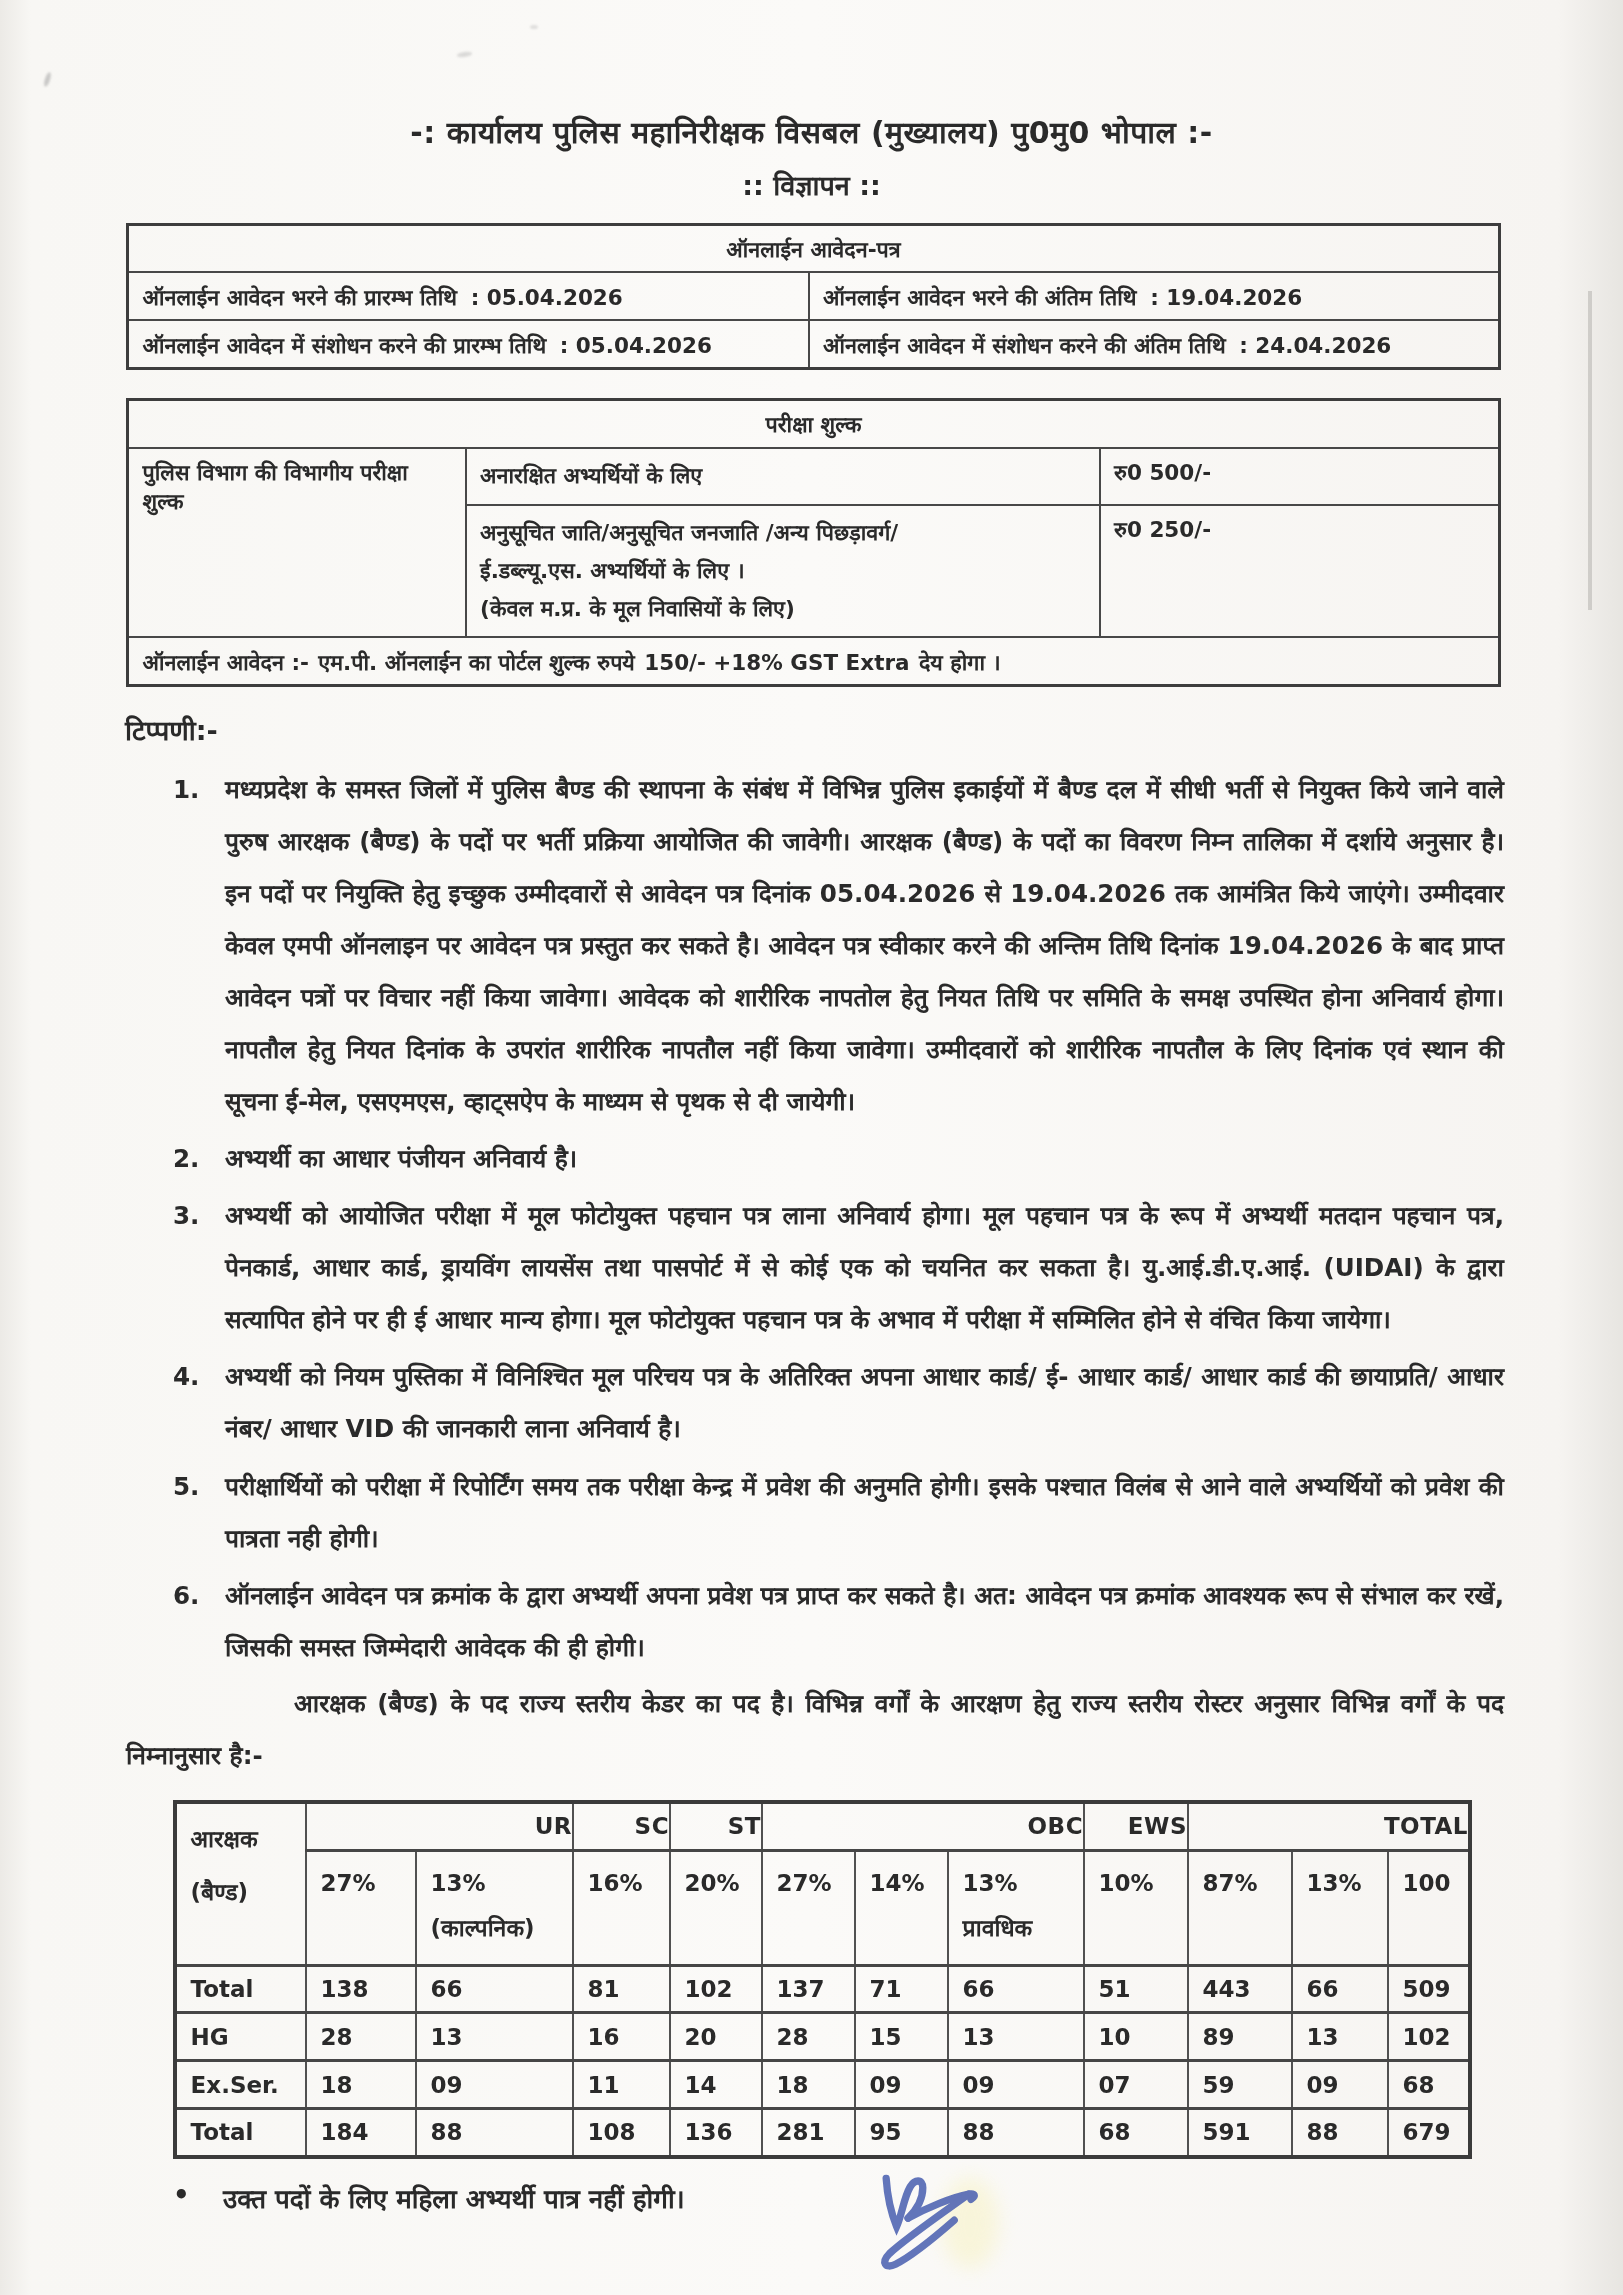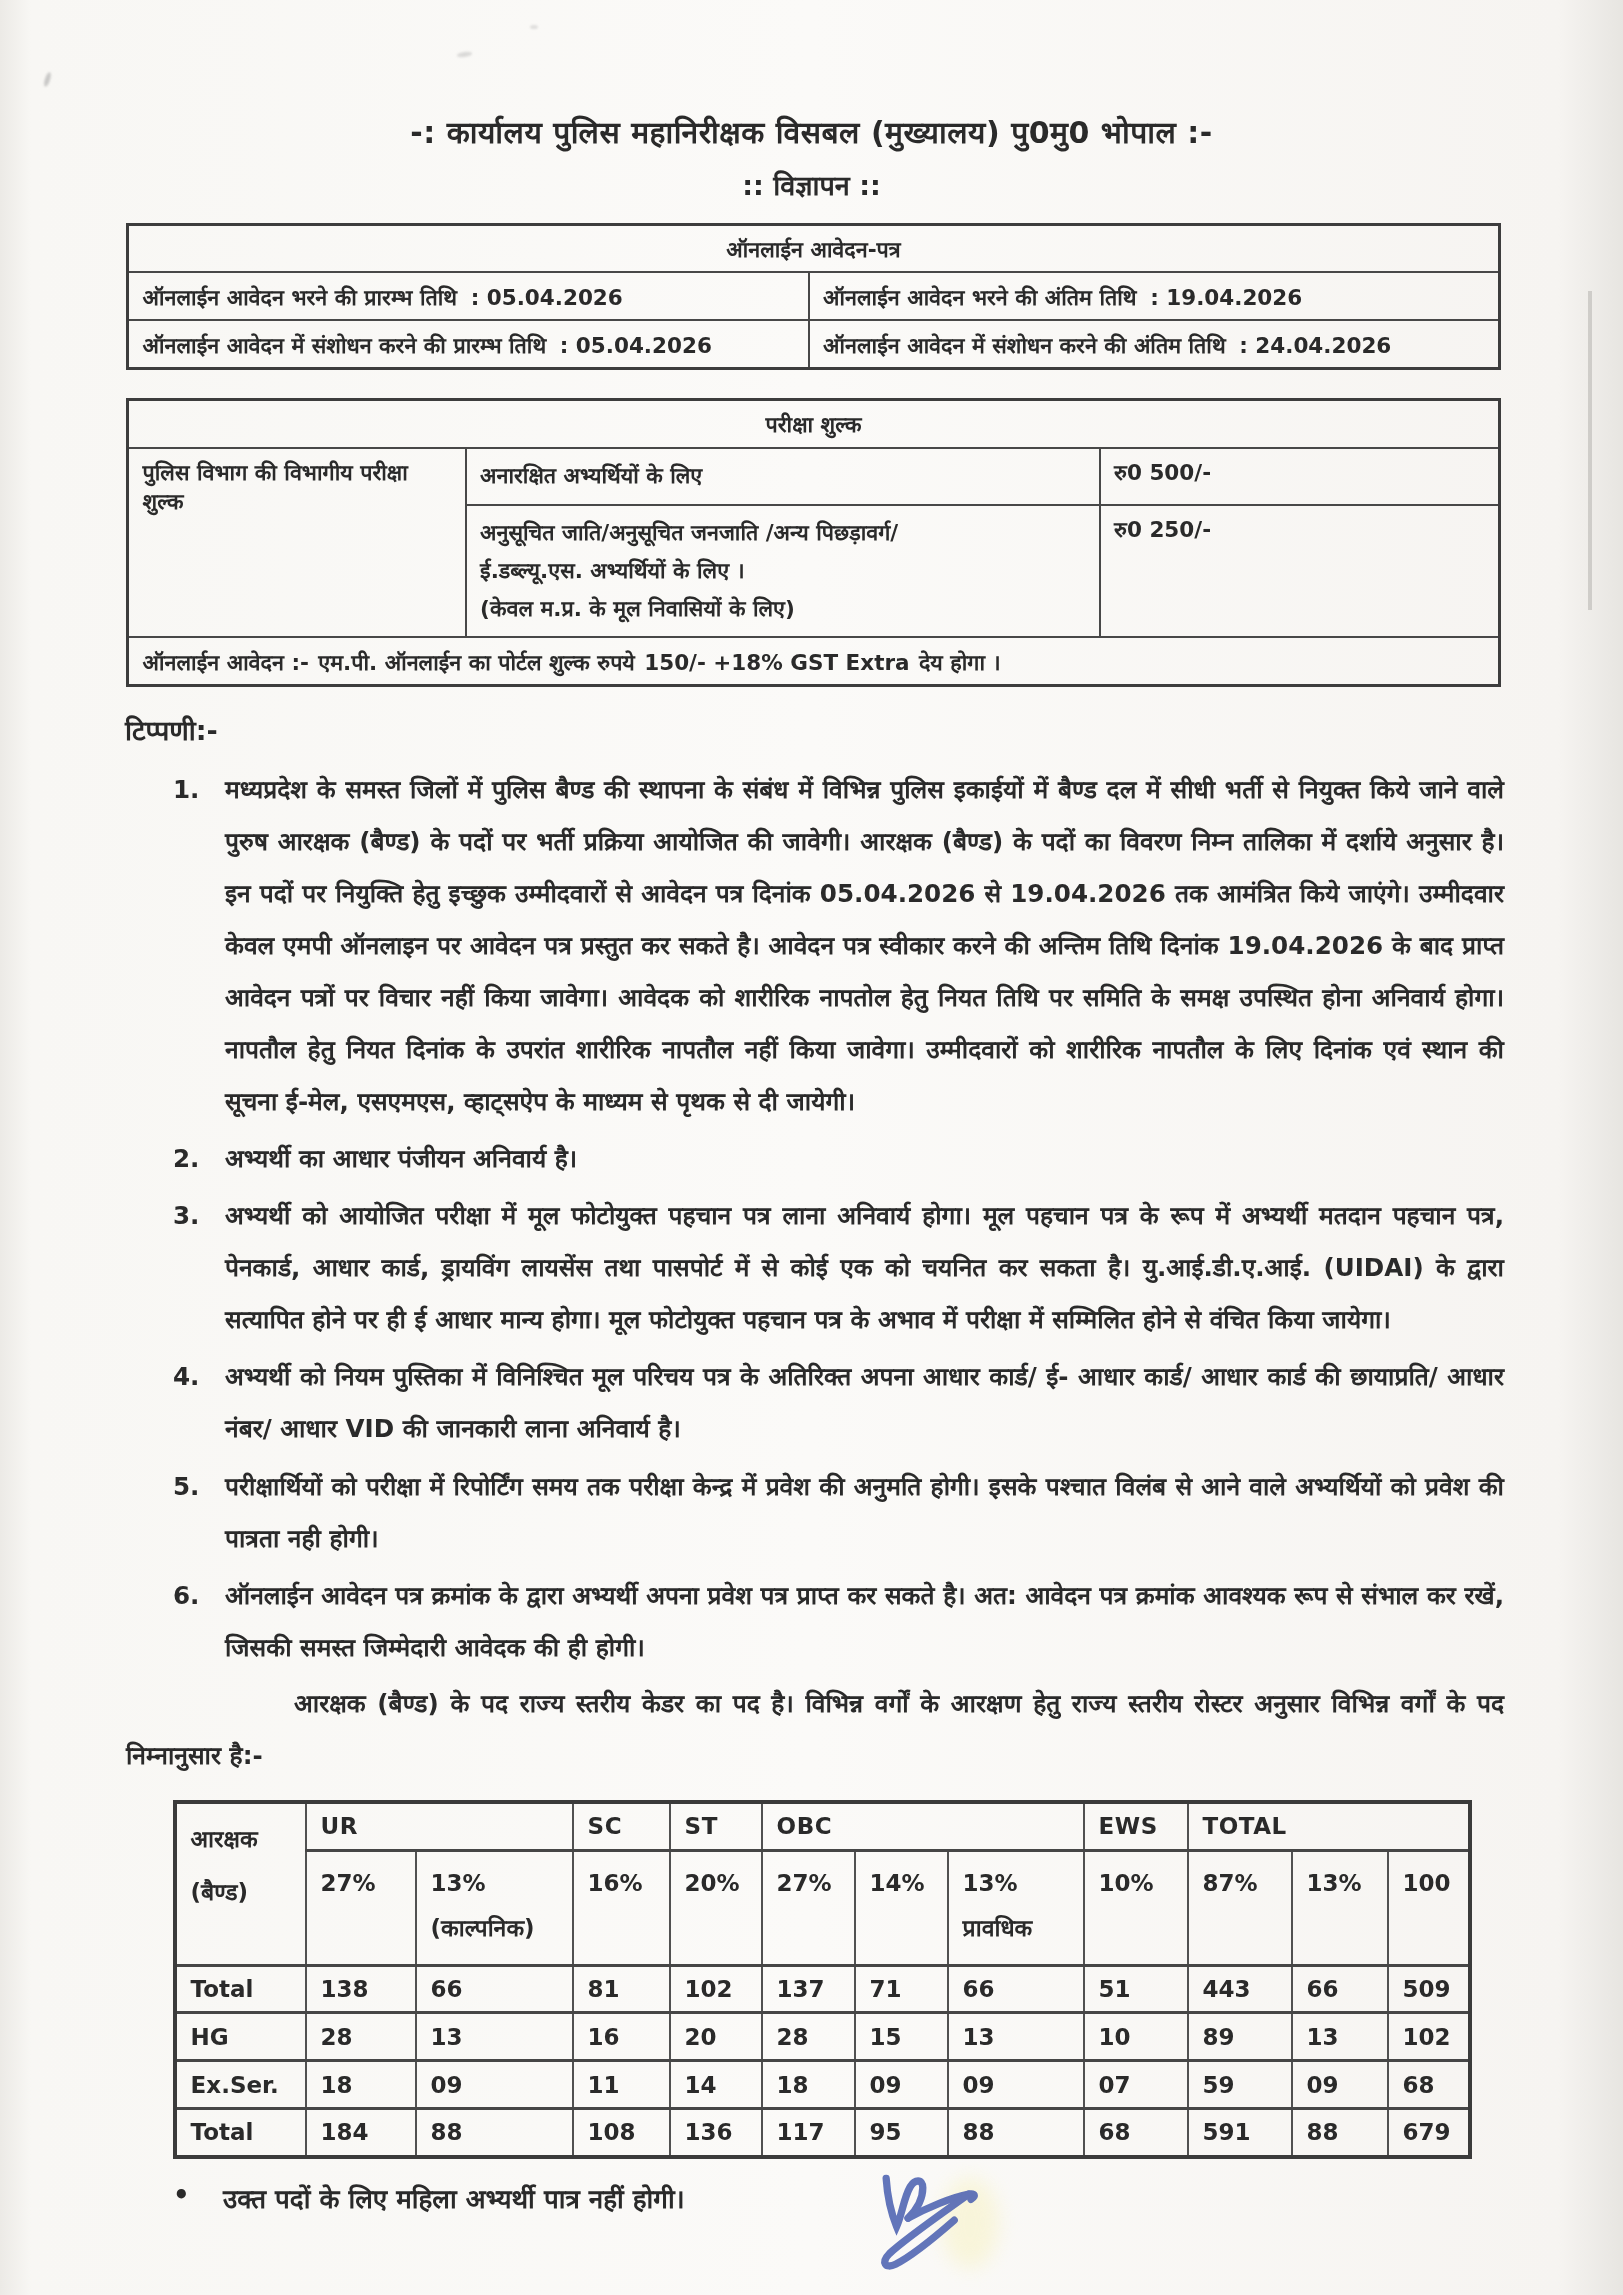--- a/index.html
+++ b/index.html
@@ -23,21 +23,21 @@
   .b{font-weight:700;}
   .notes-heading{margin:24px 0 0 125px;font-size:27px;font-weight:700;}
   .note{display:flex;margin:5.2px 119px 0 173px;}
   .note.first{margin-top:15.7px;}
   .note-num{flex:0 0 52px;font-size:24.6px;font-weight:600;line-height:52px;}
   .note-text{flex:1;font-size:24.6px;font-weight:600;line-height:52px;text-align:justify;}
   .closing{margin:4.2px 119px 0 126px;font-size:24.6px;font-weight:600;line-height:52px;text-align:justify;text-indent:168px;}
   .vac{margin:18px 0 0 173px;width:1294px;border:4.2px solid #3b3b3b;}
   .vac th,.vac td{border:2.1px solid #515151;border-top:3.7px solid #464646;border-bottom:3.7px solid #464646;
     font-size:23px;padding:9.4px 0 9.4px 13.6px;text-align:left;vertical-align:top;}
-  .vac th{font-weight:700;letter-spacing:0.5px;}
+  .vac th{font-weight:700;letter-spacing:0.5px;text-align:right;}
   .vac td{font-weight:600;}
   .vac .pct{line-height:45px;padding-bottom:12.6px;}
   .vac .corner{line-height:53px;font-weight:600;}
   .final-note{display:flex;margin:21px 119px 0 173px;font-weight:700;font-size:26px;}
   .final-marker{flex:0 0 50px;}
   .signature{position:absolute;left:860px;top:2171px;width:157px;height:110px;}
   .sig-glow{position:absolute;left:941px;top:2177px;width:58px;height:92px;background:#f5eda0;opacity:.32;filter:blur(9.4px);border-radius:50%;}
   .speck{position:absolute;background:#9a9a9a;border-radius:50%;filter:blur(1px);}
   .speck.s1{left:45px;top:72px;width:5.2px;height:14.7px;opacity:.5;transform:rotate(18deg);}
   .speck.s2{left:457px;top:52px;width:14.7px;height:4.7px;opacity:.33;transform:rotate(-8deg);}
@@ -239,21 +239,21 @@
           <td>59</td>
           <td>09</td>
           <td>68</td>
         </tr>
         <tr>
           <td>Total</td>
           <td>184</td>
           <td>88</td>
           <td>108</td>
           <td>136</td>
-          <td>117</td>
+          <td>281</td>
           <td>95</td>
           <td>88</td>
           <td>68</td>
           <td>591</td>
           <td>88</td>
           <td>679</td>
         </tr>
       </tbody>
     </table>
 

